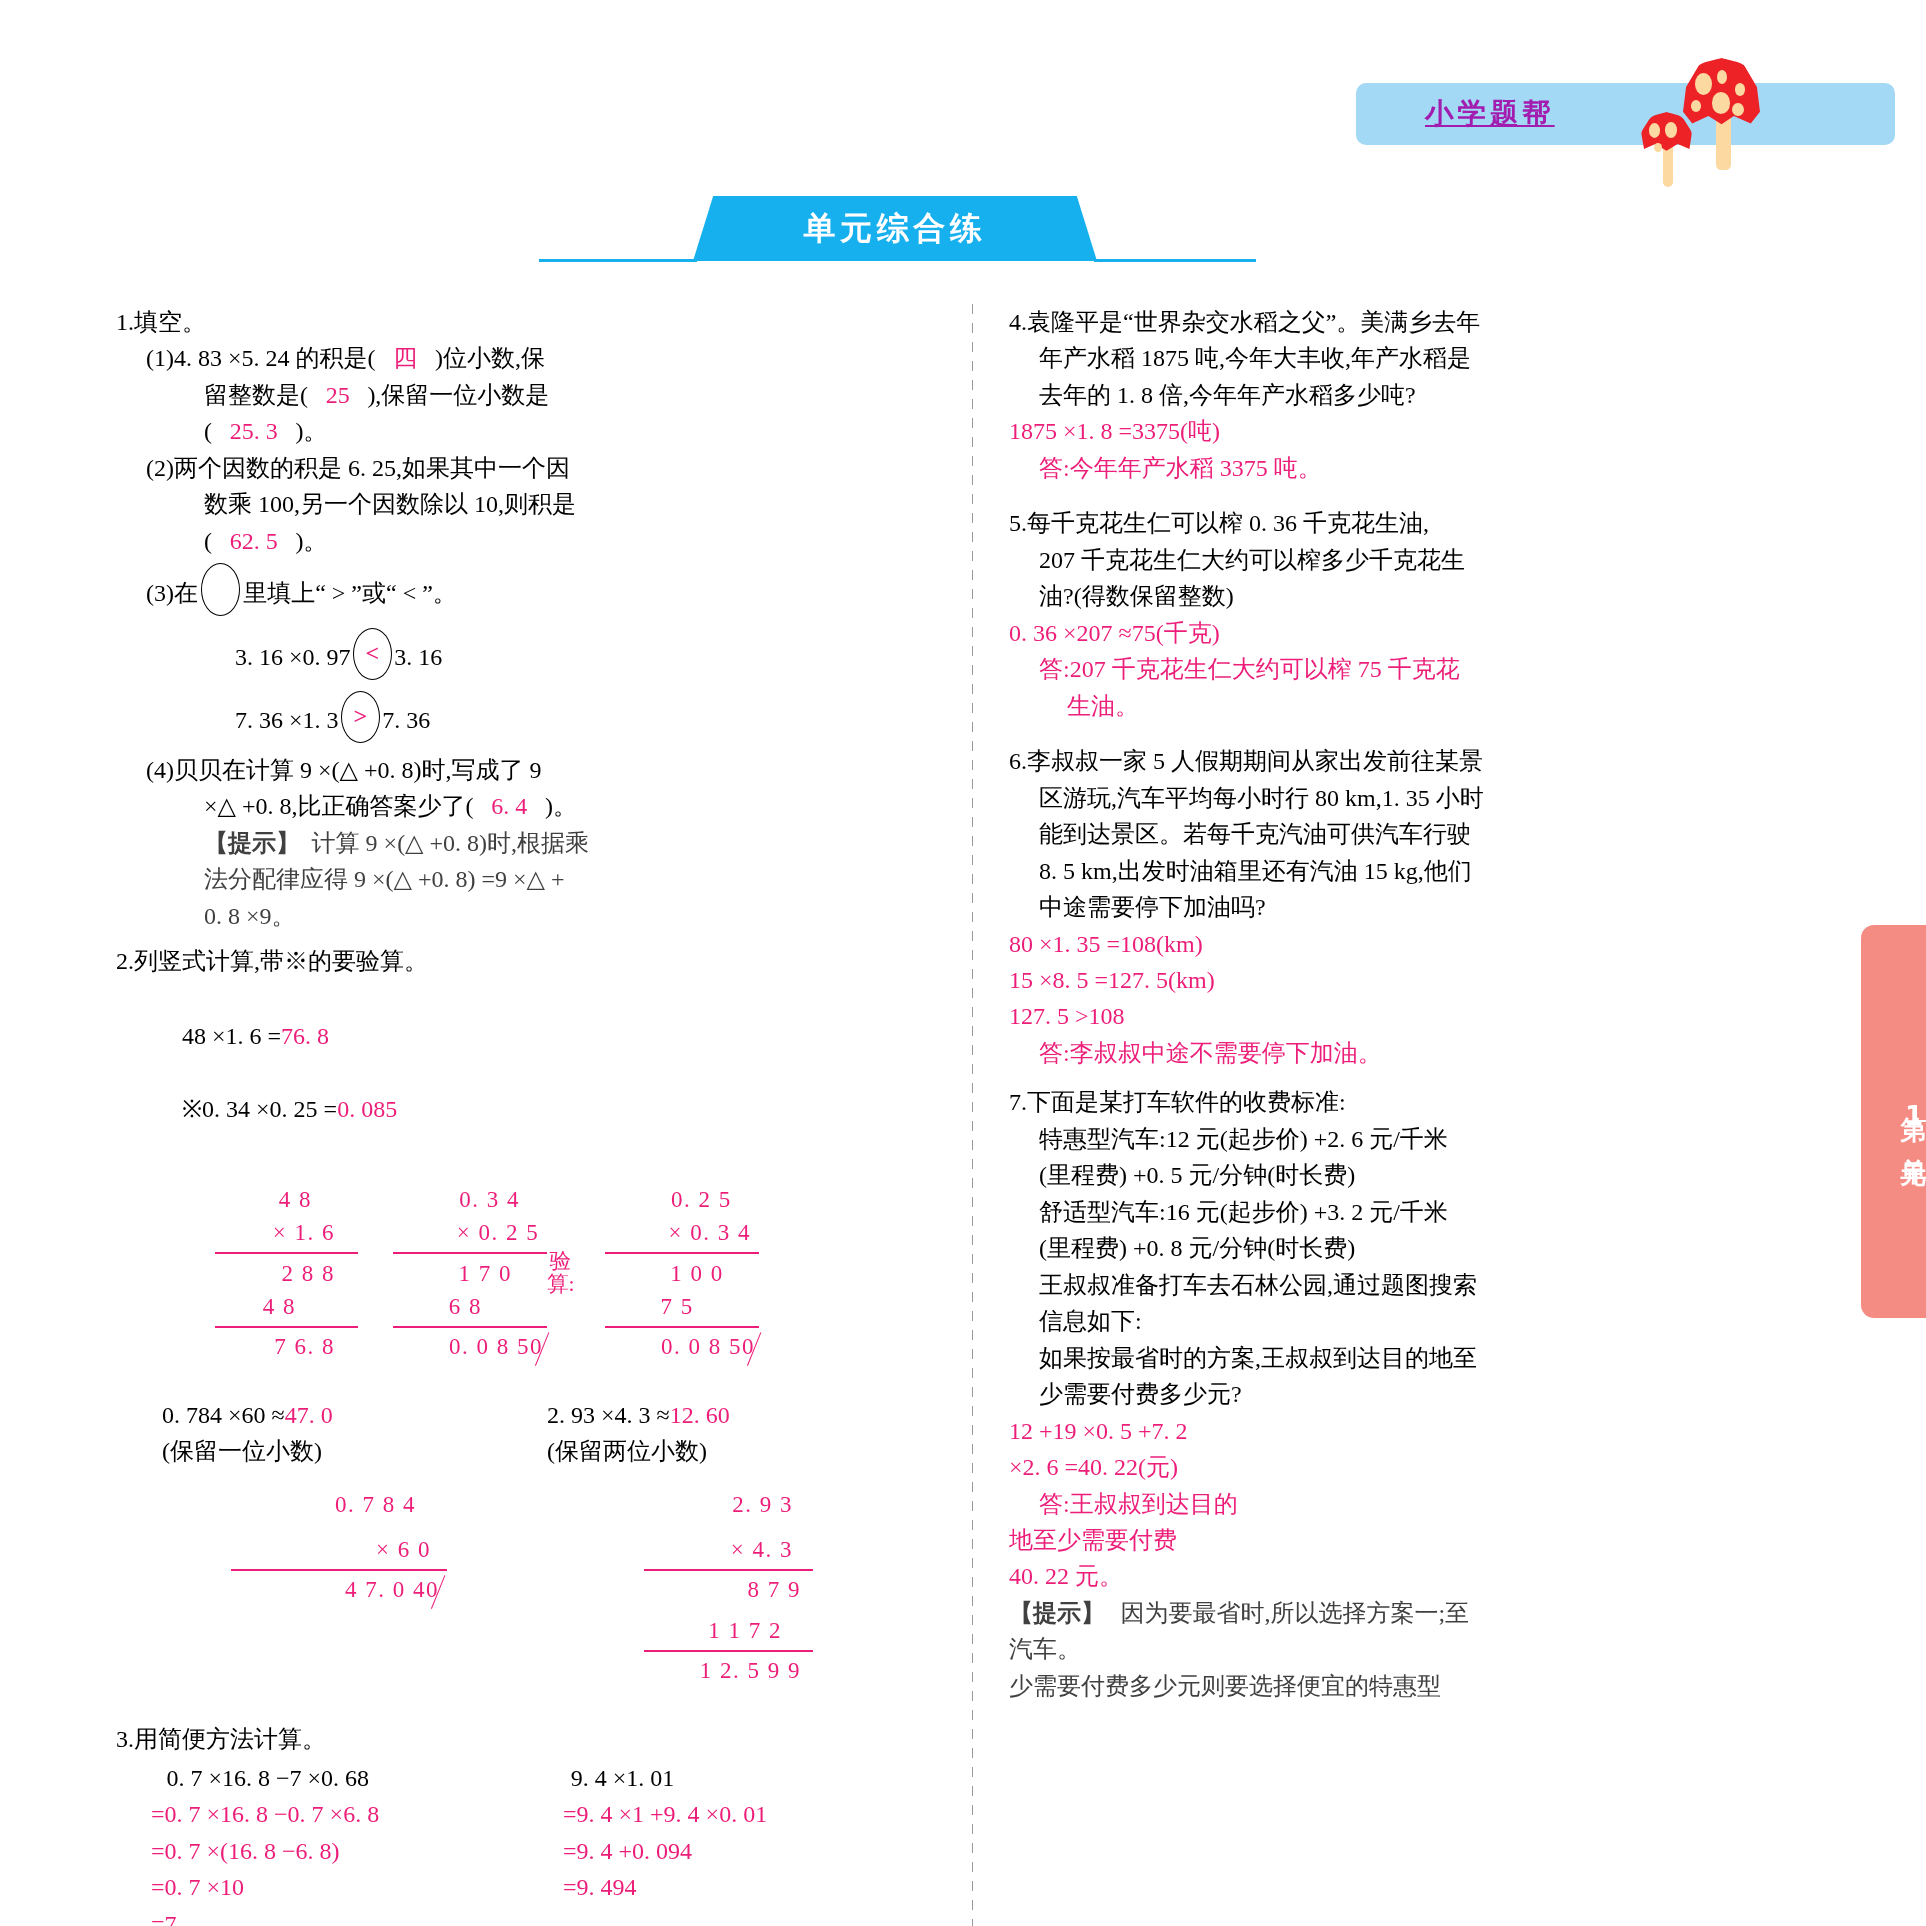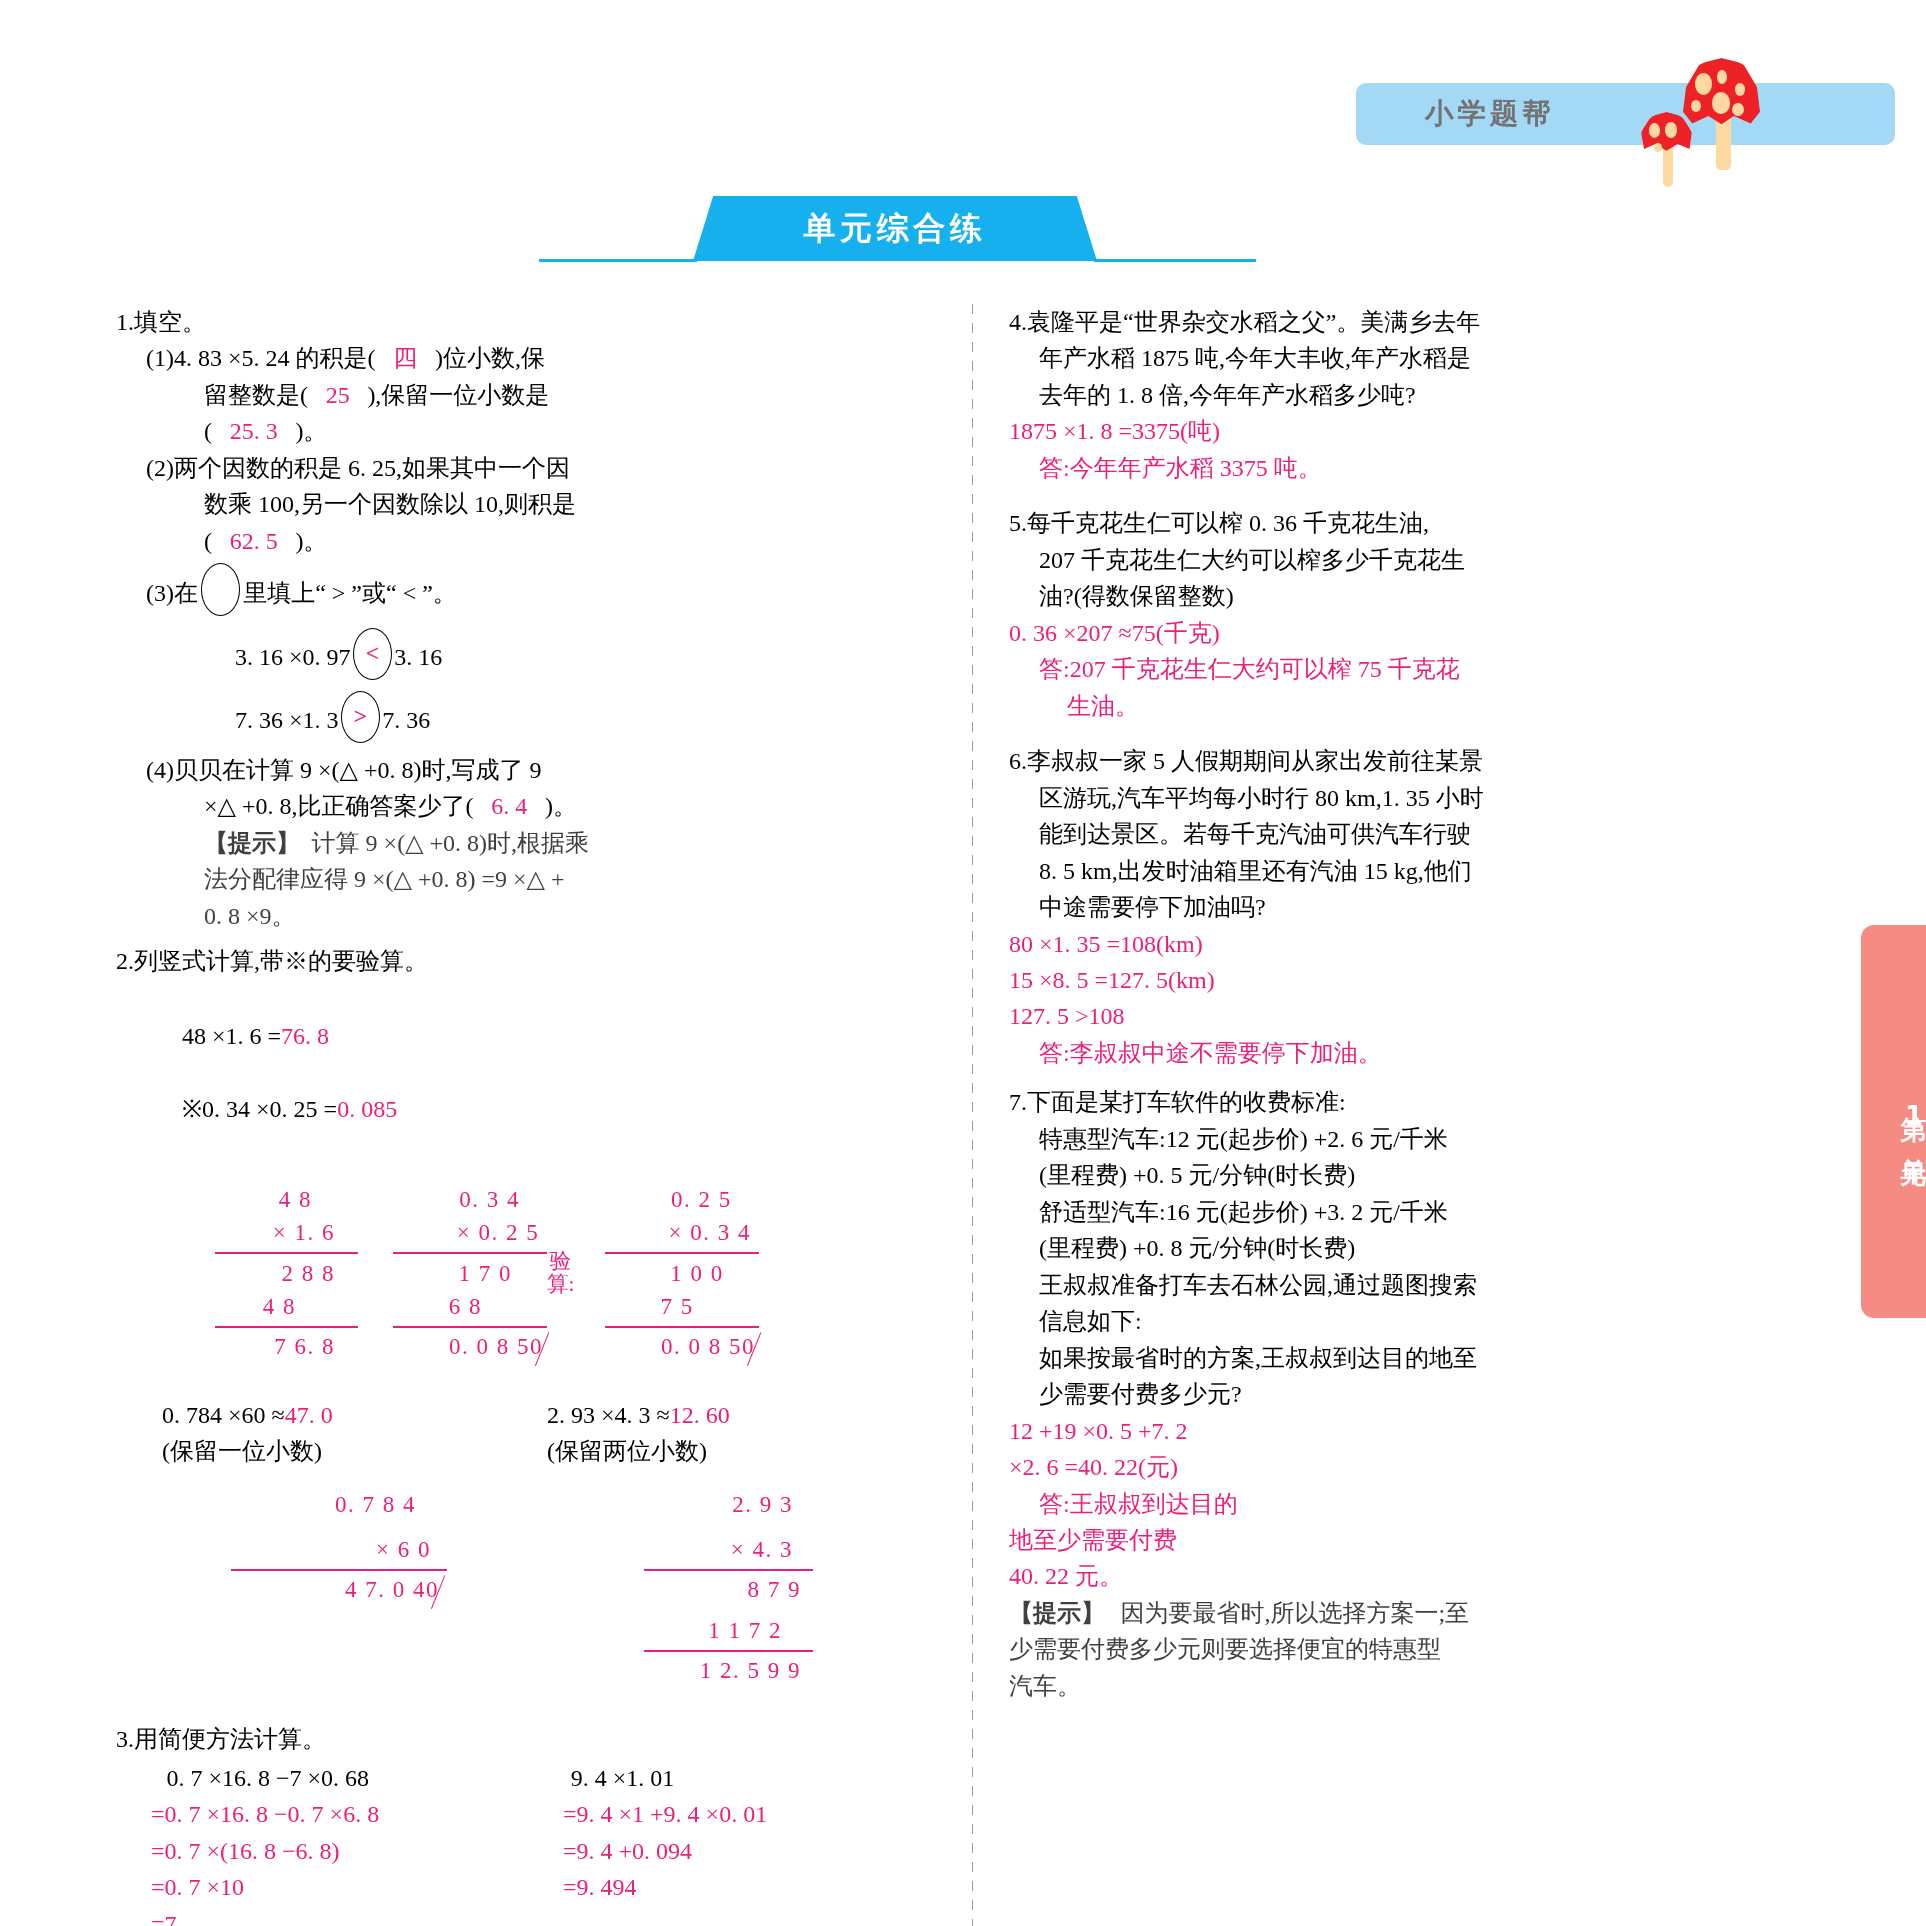--- a/index.html
+++ b/index.html
@@ -6,21 +6,21 @@
   body{
     width:1968px;height:2731px;position:relative;overflow:hidden;
     font-family:"Liberation Serif","DejaVu Serif",serif;
     color:#000;
   }
   
   #topbar{position:absolute;left:1356px;top:83px;width:539px;height:62px;
           background:#a3d9f5;border-radius:10px;}
   #topbar-label{position:absolute;left:1425px;top:91px;width:231px;height:46px;
           font-size:28.5px;line-height:46px;font-weight:bold;letter-spacing:3.9px;
-          font-family:"DejaVu Sans","Liberation Sans",sans-serif;color:#737373;}
+          font-family:"DejaVu Sans","Liberation Sans",sans-serif;color:#a21caf;text-decoration:underline;}
   .mush{position:absolute;}
   .mush .stem{position:absolute;background:#fbd9a0;border-radius:5.4px;}
   .mush .cap{position:absolute;background:#ec2227;}
   .mush .dot{position:absolute;background:#fbd9a0;border-radius:50%;}
 
   
   #title-wrap{position:absolute;left:539px;top:196px;width:886px;height:81px;}
   #title-pill{position:absolute;left:154px;top:0;width:404px;height:65px;
      background:#17b0ee;border-radius:15.4px 15.4px 0 0;
      clip-path:polygon(5% 0,95% 0,100% 100%,0% 100%);}
@@ -282,20 +282,20 @@
 
     <div style="width:370px;">
       <div class="qline ans">12 +19 ×0. 5 +7. 2</div>
       <div class="qline ans">×2. 6 =40. 22(元)</div>
       <div class="qline ans ind1">答:王叔叔到达目的</div>
       <div class="qline ans">地至少需要付费</div>
       <div class="qline ans">40. 22 元。</div>
     </div>
 
     <div class="qline hint"><span style="font-weight:bold;">【提示】</span><span style="padding-left:15.4px;">因为要最省时,所以选择方案一;至</span></div>
+    <div class="qline hint">汽车。</div>
     <div class="qline hint">少需要付费多少元则要选择便宜的特惠型</div>
-    <div class="qline hint">汽车。</div>
   </div>
 </div>
 
 <div id="sidetab"></div>
 <div id="sidetab-text">第1单元</div>
 
 
 </body></html>

